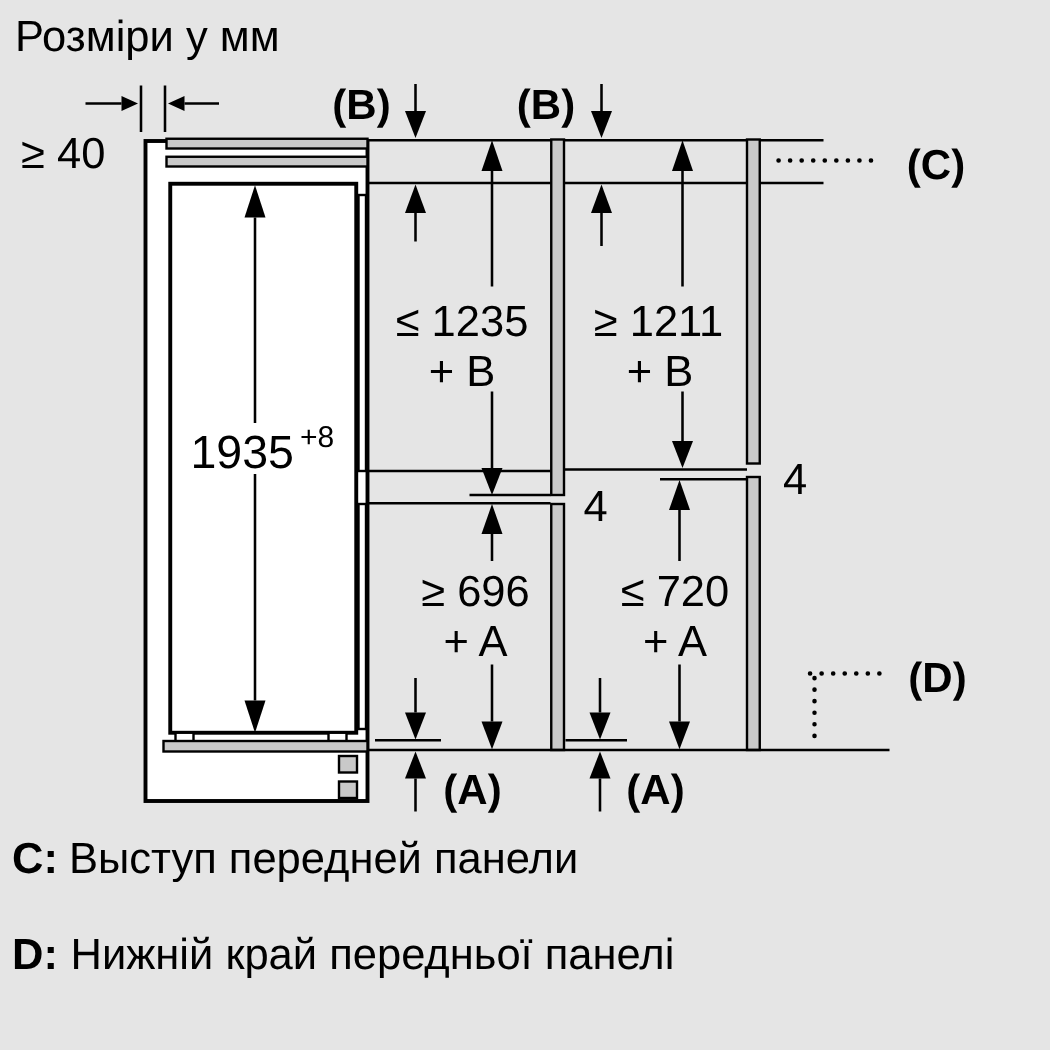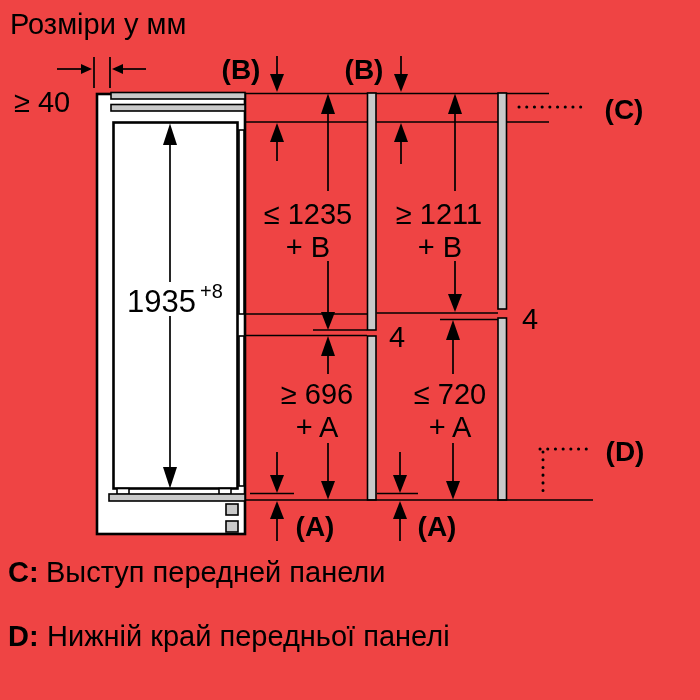--- a/index.html
+++ b/index.html
@@ -1,16 +1,16 @@
 <!DOCTYPE html>
 <html><head>
 <meta charset="utf-8">
 <style>
   html,body{margin:0;padding:0;background:#fff;}
-  .canvas{position:relative;width:700px;height:700px;background:#ef4444;overflow:hidden;}
+  .canvas{position:relative;width:700px;height:700px;background:#e5e5e5;overflow:hidden;}
   svg{position:absolute;left:0;top:0;}
   text{font-family:"Liberation Sans",sans-serif;fill:#000;}
   .t29{font-size:29px;}
   .t31{font-size:31px;}
   .t20{font-size:20px;}
   .lb{font-size:28px;font-weight:bold;}
   .bold{font-weight:bold;}
   .mid{text-anchor:middle;}
   .ln{stroke:#000;stroke-width:1.7;fill:none;}
   .box{stroke:#000;stroke-width:2.6;fill:#fff;}

